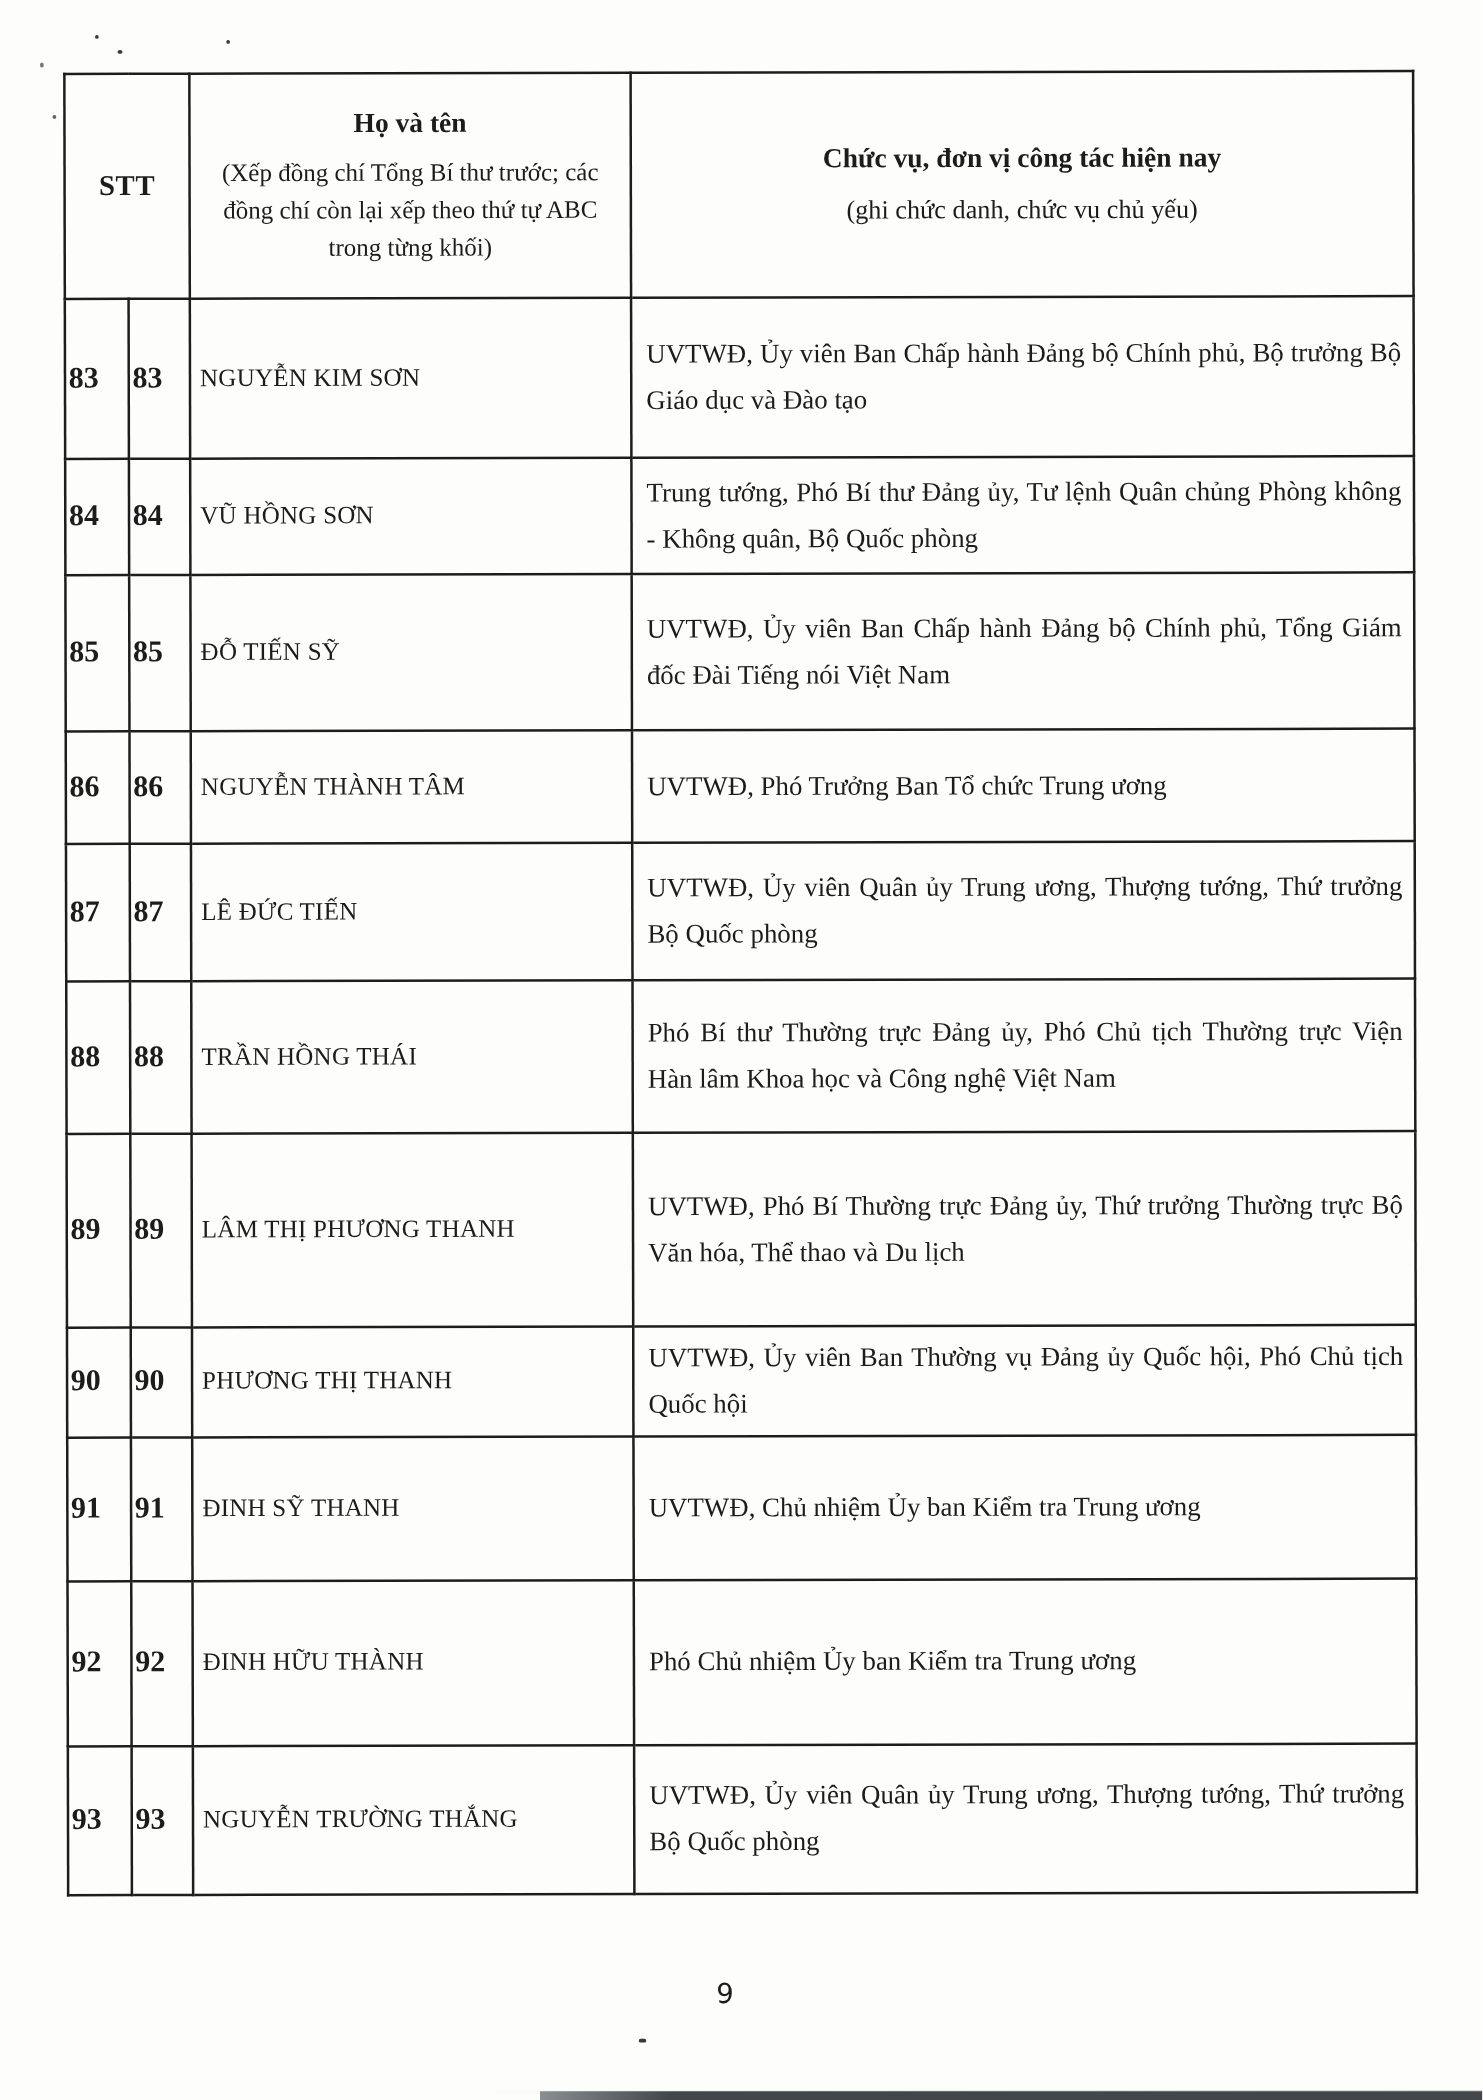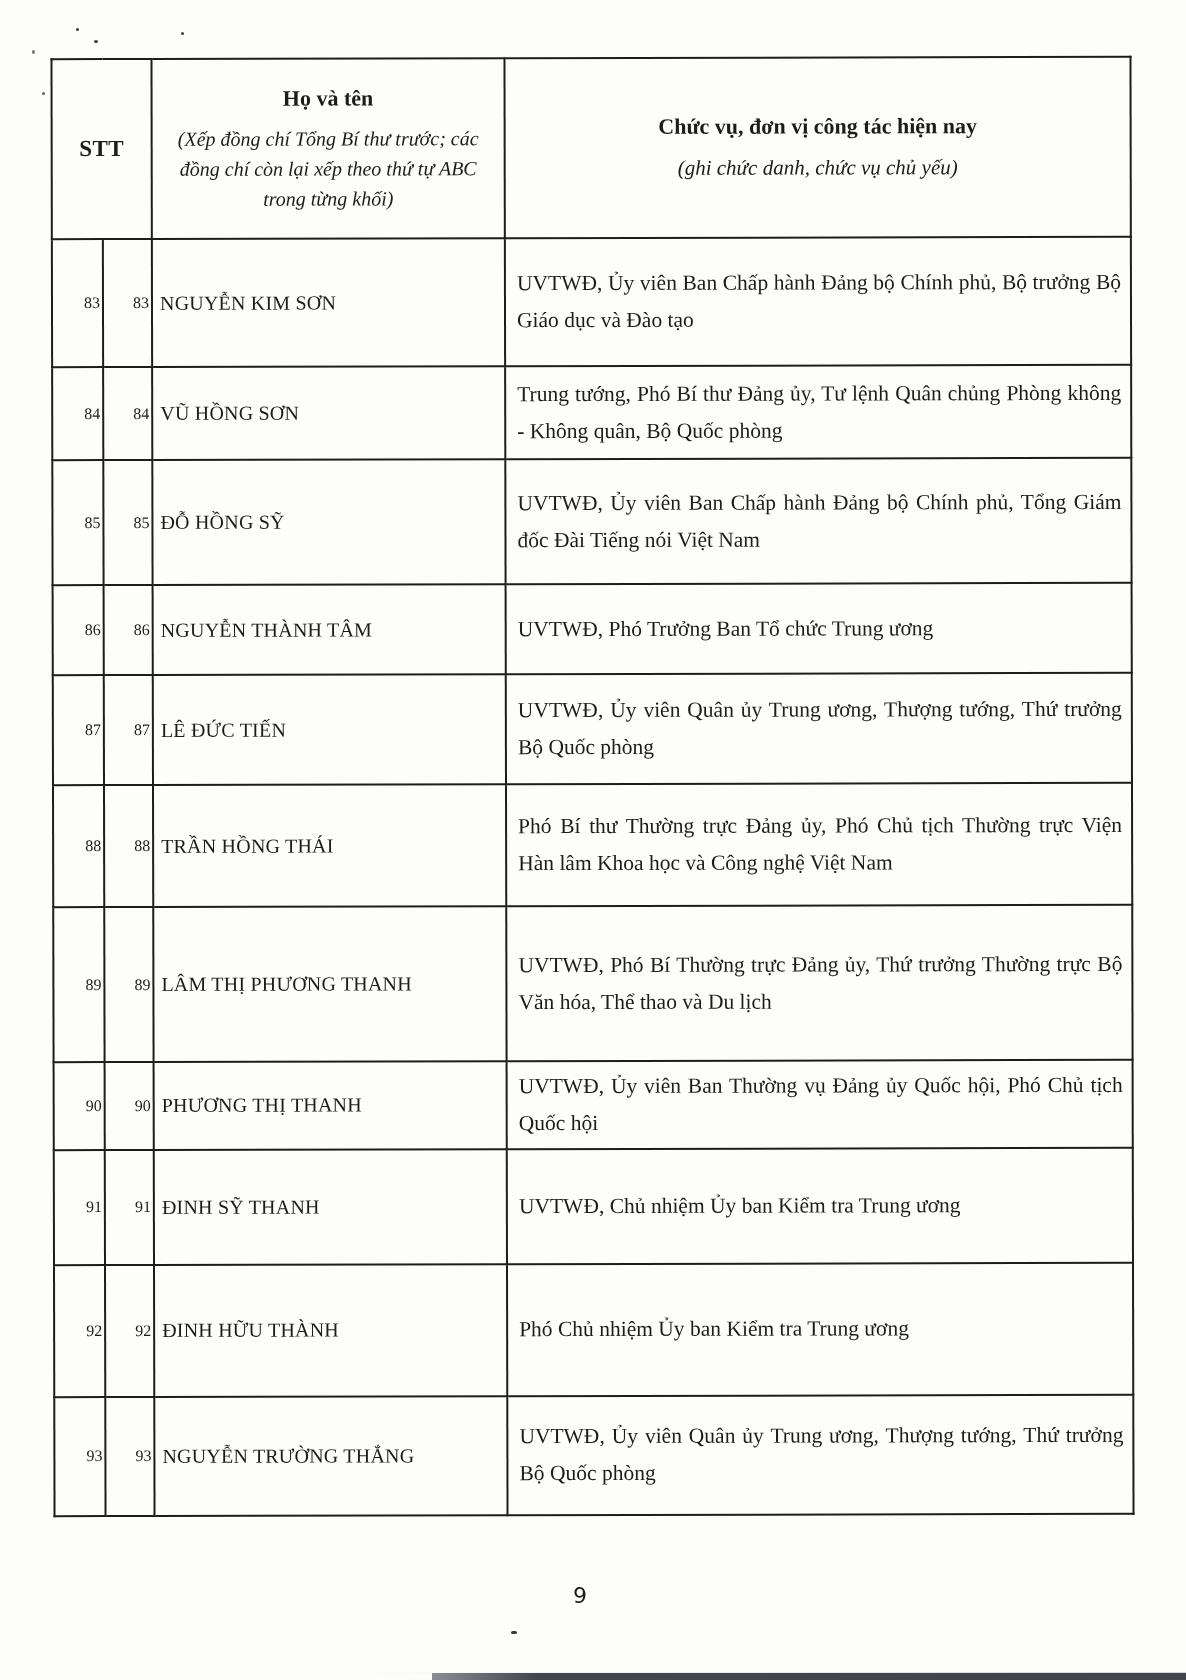--- a/index.html
+++ b/index.html
@@ -30,24 +30,24 @@
     border:2px solid var(--border);
     vertical-align:middle;
     overflow:hidden;
   }
   .doc-table thead tr{height:180px;}
   th.stt-head{
     font-size:23px;font-weight:bold;text-align:center;letter-spacing:.5px;
   }
   th.name-head,th.pos-head{font-weight:normal;text-align:center;padding:4px 10px;}
   .head-title{font-weight:bold;font-size:22px;line-height:1.4;}
-  .head-sub{font-style:italic;font-size:20px;line-height:1.5;margin-top:10px;}
+  .head-sub{font-size:20px;line-height:1.5;margin-top:10px;}
   .pos-head .head-sub{font-size:21px;}
   td.num{
-    text-align:right;font-size:16px;padding:0 2px;
+    text-align:left;font-size:24px;padding:0 2px;font-weight:bold;
   }
   td.name{
     font-size:20px;padding:0 4px 0 7px;letter-spacing:.2px;line-height:1.35;
   }
   td.pos{
     font-size:21.5px;text-align:justify;line-height:1.72;
     padding:6px 9px 6px 11px;
   }
   
   .speck{position:absolute;background:#3a3a3a;border-radius:50%;}
@@ -110,21 +110,21 @@
     <tr style="height: 93px;">
       <td class="num">84</td>
       <td class="num">84</td>
       <td class="name">VŨ HỒNG SƠN</td>
       <td class="pos">Trung tướng, Phó Bí thư Đảng ủy, Tư lệnh Quân chủng Phòng không - Không quân, Bộ Quốc phòng</td>
     </tr>
 
     <tr style="height: 125px;">
       <td class="num">85</td>
       <td class="num">85</td>
-      <td class="name">ĐỖ HỒNG SỸ</td>
+      <td class="name">ĐỖ TIẾN SỸ</td>
       <td class="pos">UVTWĐ, Ủy viên Ban Chấp hành Đảng bộ Chính phủ, Tổng Giám đốc Đài Tiếng nói Việt Nam</td>
     </tr>
 
     <tr style="height: 90px;">
       <td class="num">86</td>
       <td class="num">86</td>
       <td class="name">NGUYỄN THÀNH TÂM</td>
       <td class="pos">UVTWĐ, Phó Trưởng Ban Tổ chức Trung ương</td>
     </tr>
 

